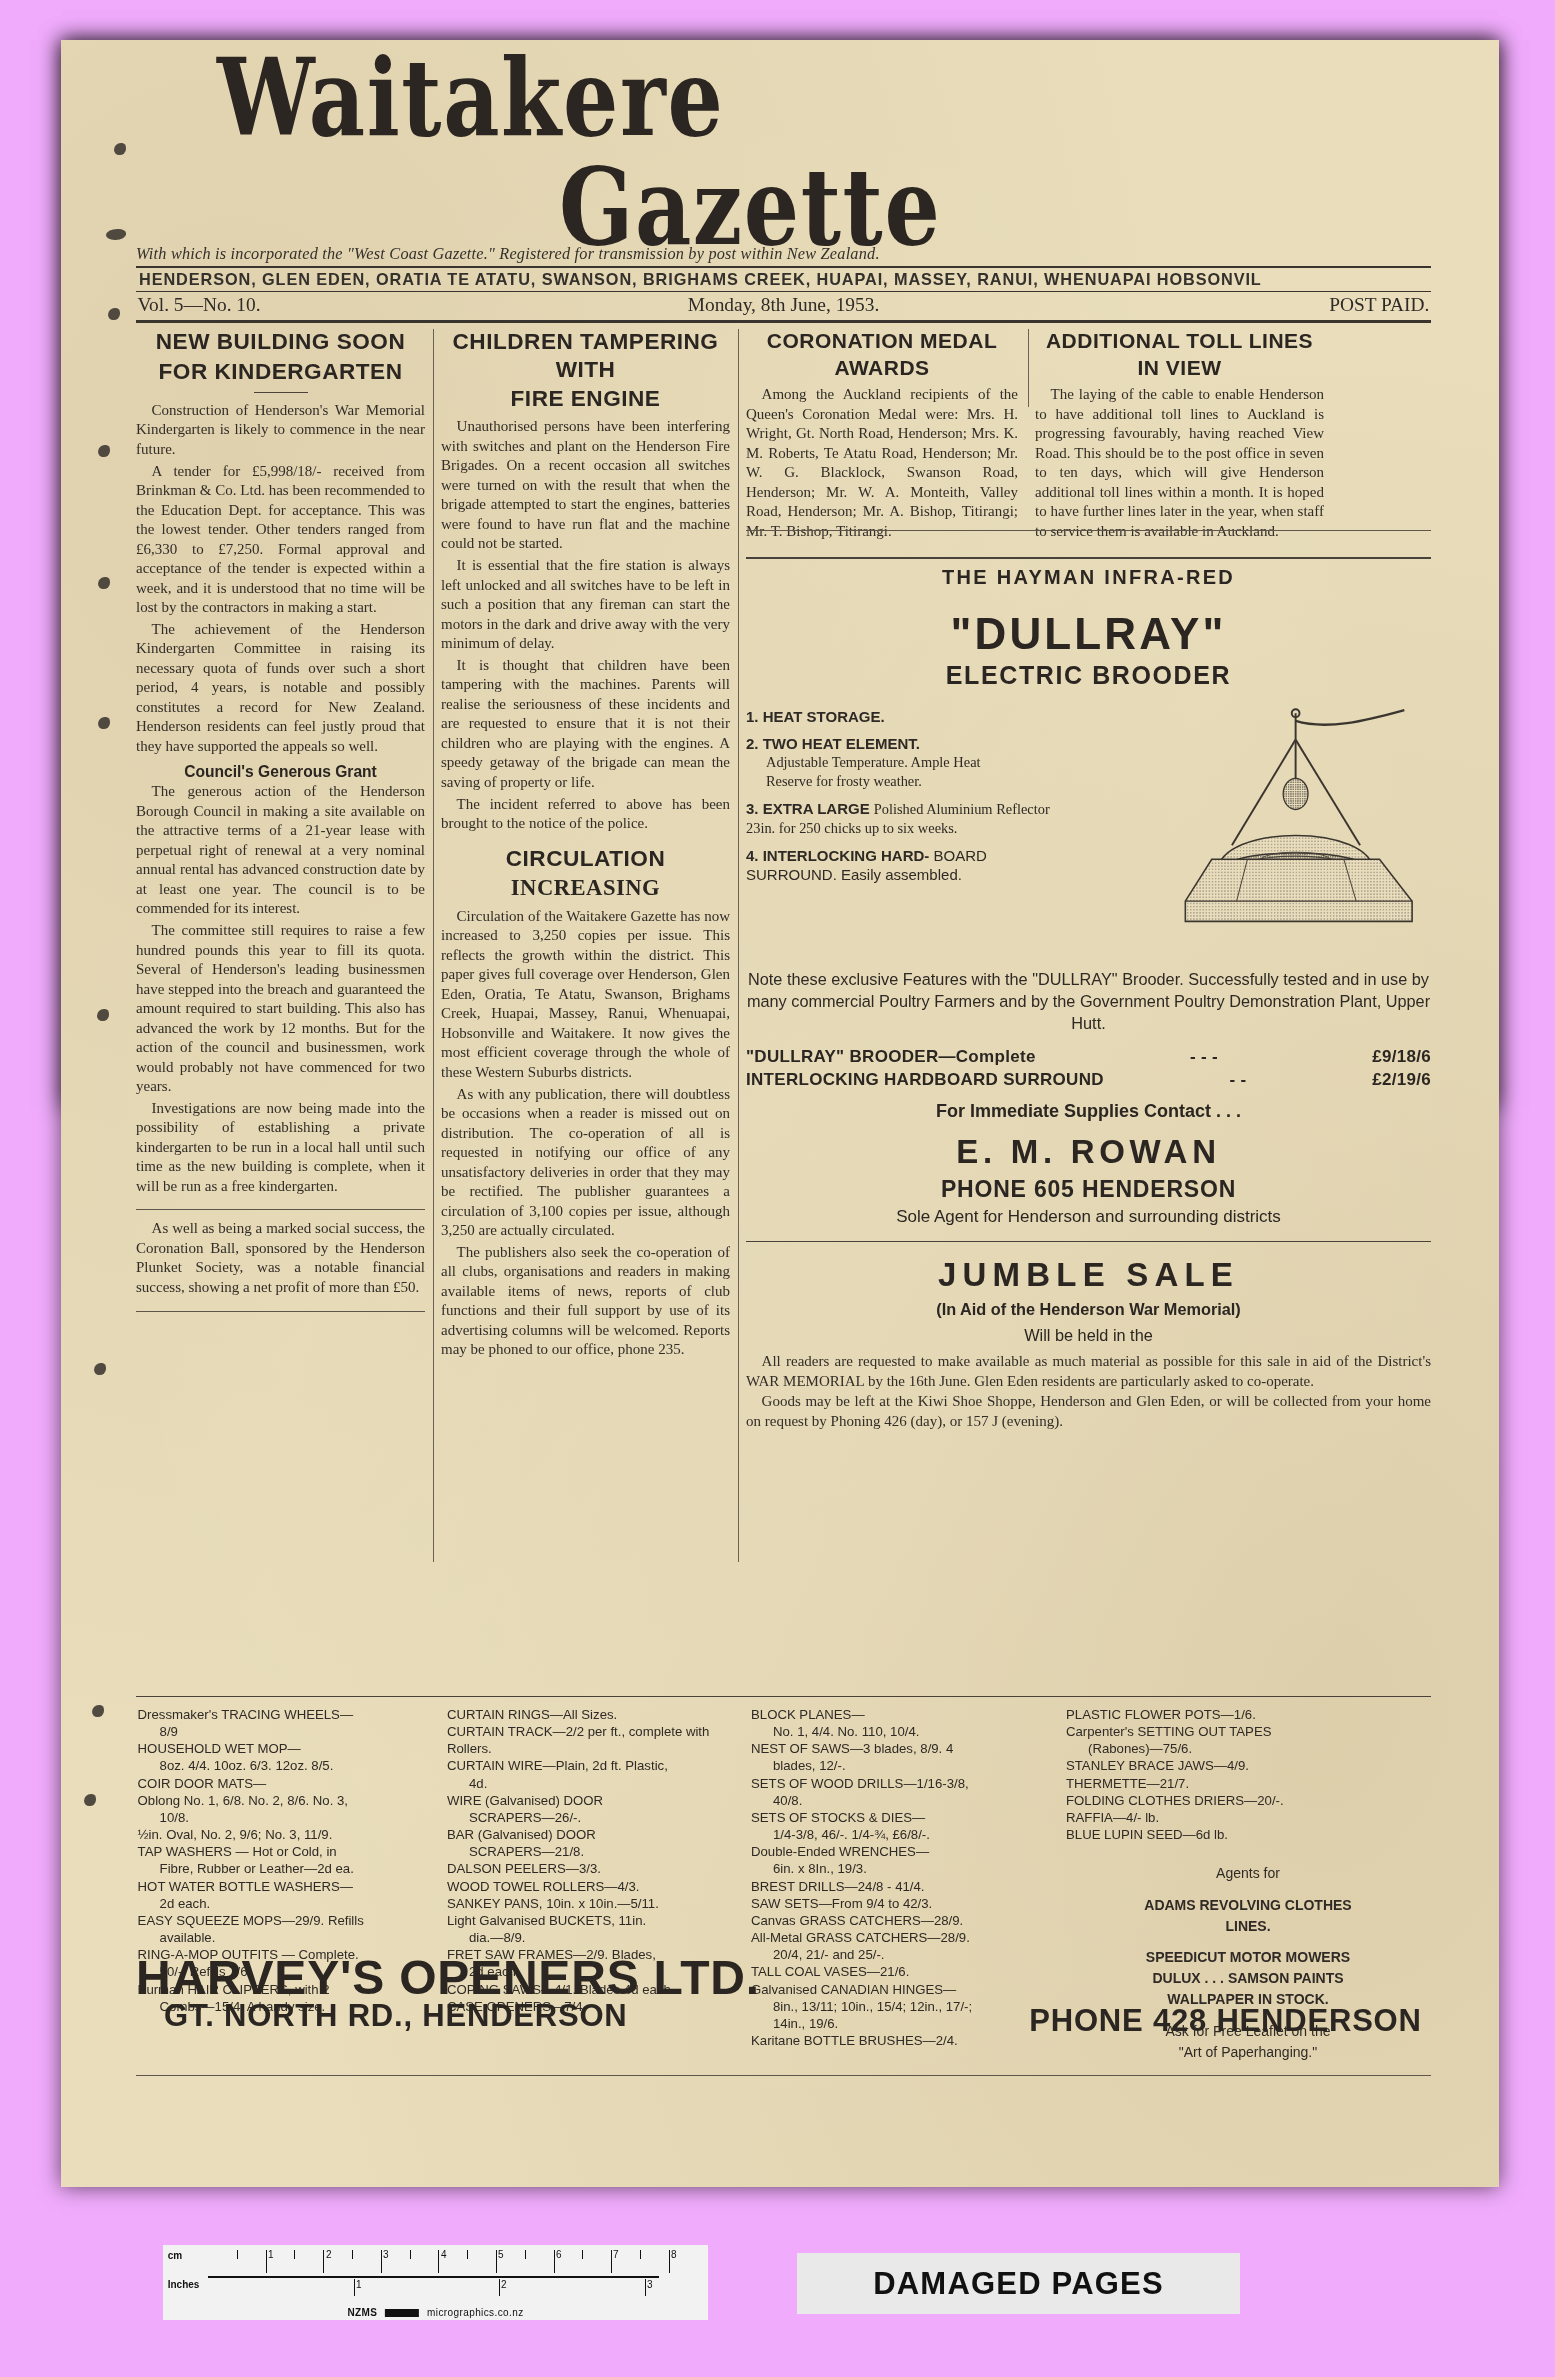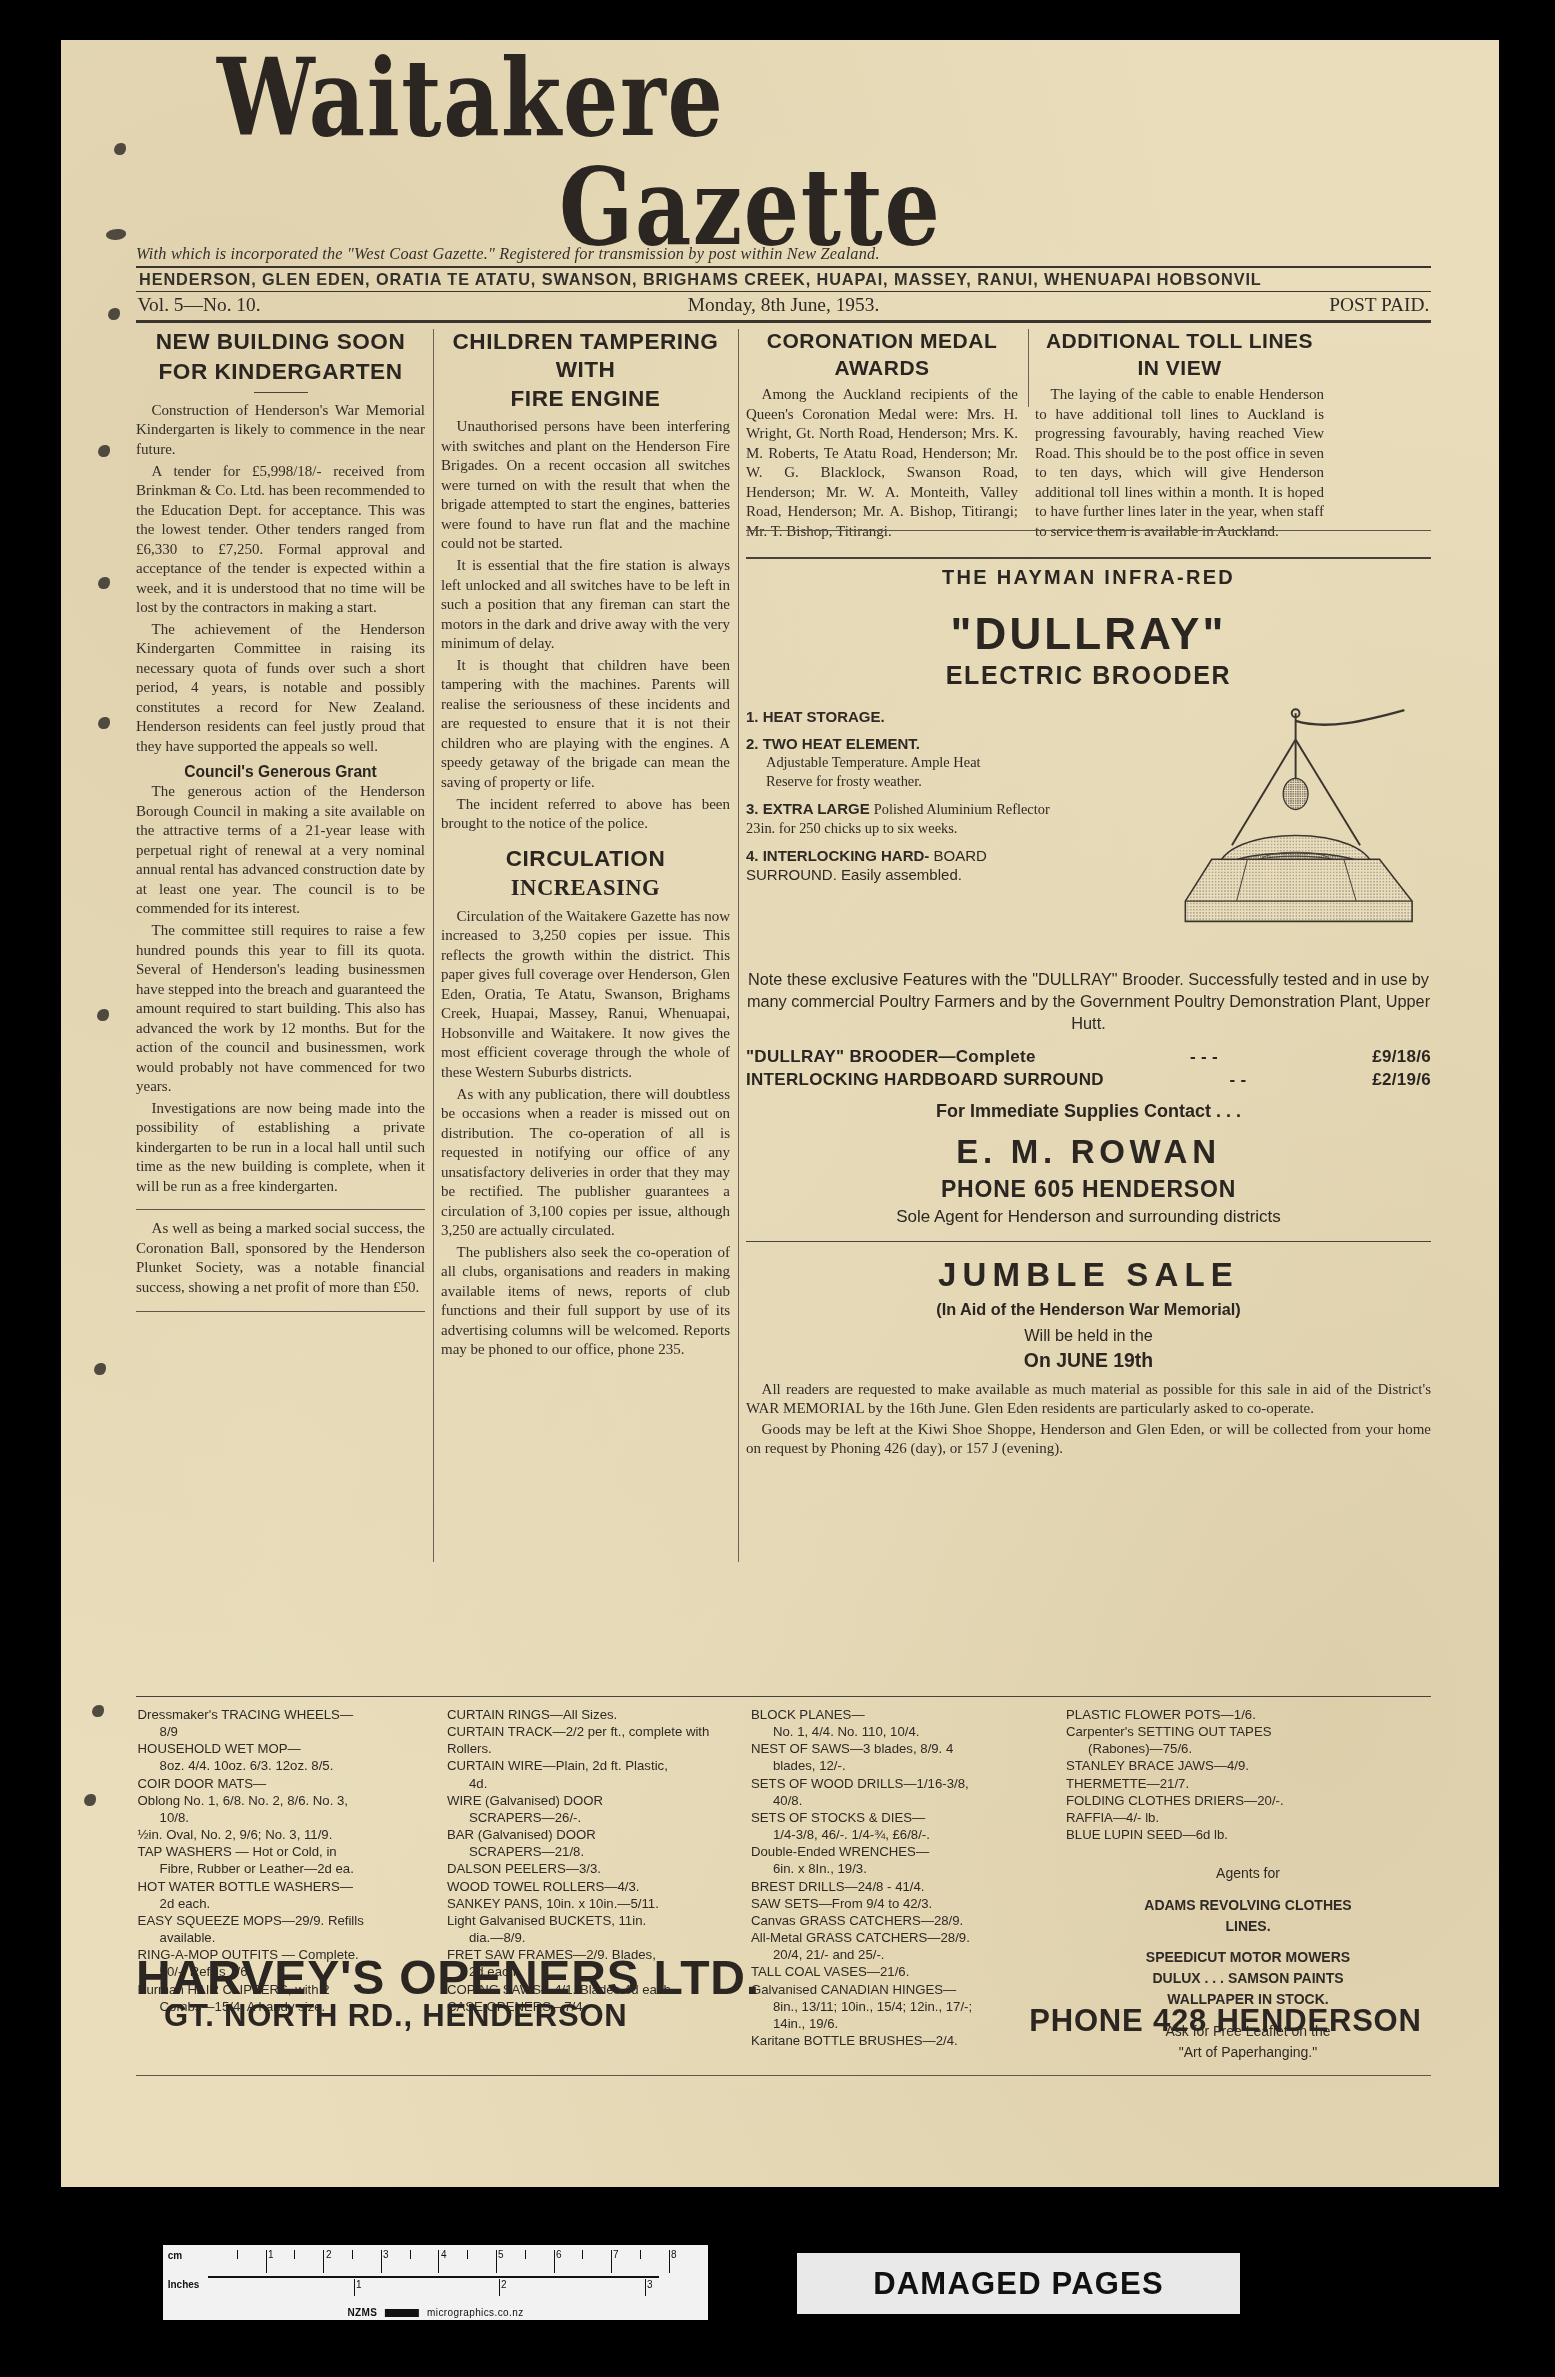--- a/index.html
+++ b/index.html
@@ -1,17 +1,17 @@
 <!DOCTYPE html>
 <html style="font-size:12.4px"><head>
 <meta charset="utf-8">
 <style>
   html,body{margin:0;padding:0;background:#2b2b2b;}
   body{font-family:"Liberation Serif",serif;}
-  #page{position:relative;width:1556px;height:2377px;background:#000000;overflow:hidden;}
+  #page{position:relative;width:1556px;height:2377px;background:#f0abfc;overflow:hidden;}
   #paper{position:absolute;left:61px;top:40px;width:1438px;height:1067px;}
   .grain{position:absolute;inset:0;pointer-events:none;
     background:
       radial-gradient(ellipse at 12% 20%, rgba(160,130,80,.13), transparent 55%),
       radial-gradient(ellipse at 88% 78%, rgba(150,120,70,.14), transparent 60%),
       radial-gradient(ellipse at 50% 50%, rgba(255,250,225,.18), transparent 70%);}
   
   .masthead{position:relative;height:233px;}
   .mh1,.mh2{font-family:"DejaVu Serif",serif;font-weight:700;color:#2c2622;
     letter-spacing:1.6px;line-height:.95;}
@@ -296,21 +296,20 @@
         <div class="phone" style="margin-top:4.7px;">PHONE 605 HENDERSON</div>
         <div class="soleag" style="margin-top:4.7px;">Sole Agent for Henderson and surrounding districts</div>
       </div>
 
       <div style="border-top:1.6px solid #49423a;margin-top:14px;"></div>
 
       <div class="jumble" style="margin-top:14px;">
         <div class="jh">JUMBLE SALE</div>
         <div class="j2" style="margin-top:6.2px;">(In Aid of the Henderson War Memorial)</div>
         <div class="j3" style="margin-top:6.2px;">Will be held in the</div>
-        <div class="j5" style="margin-top:4.7px;">On JUNE 19th</div>
       </div>
       <div class="jbody" style="margin-top:7.8px;">
         <p>All readers are requested to make available as much material as possible for this sale in aid of the District's WAR MEMORIAL by the 16th June. Glen Eden residents are particularly asked to co-operate.</p>
         <p>Goods may be left at the Kiwi Shoe Shoppe, Henderson and Glen Eden, or will be collected from your home on request by Phoning 426 (day), or 157 J (evening).</p>
       </div>
     </div>
 
     <div style="position:absolute;left:75px;top:1656px;width:1295px;border-top:1.6px solid #49423a;"></div>
 
     <div class="hw" style="top:1666px;height:327px;">

